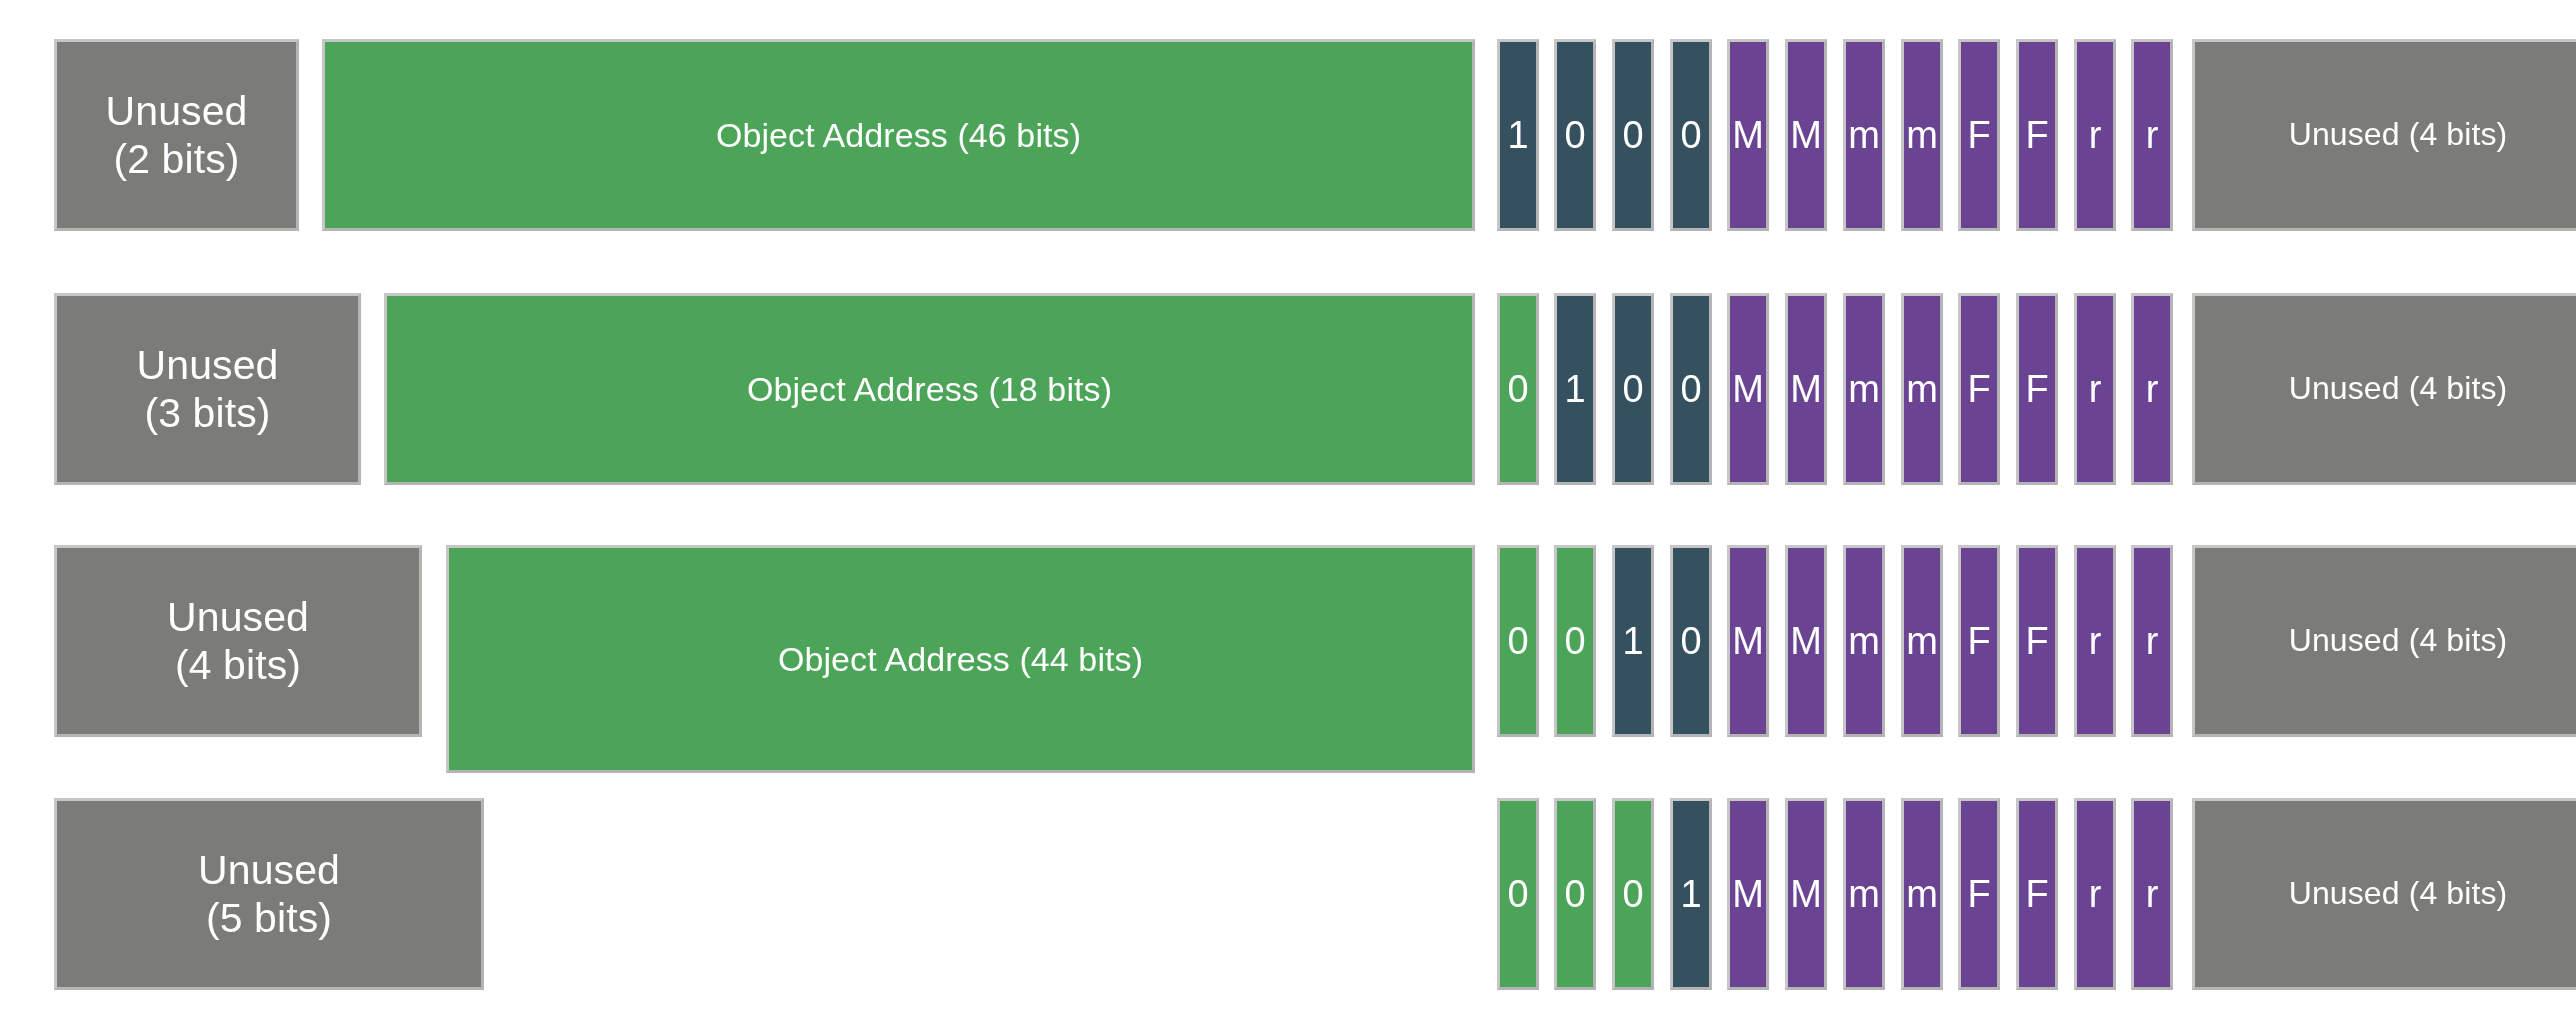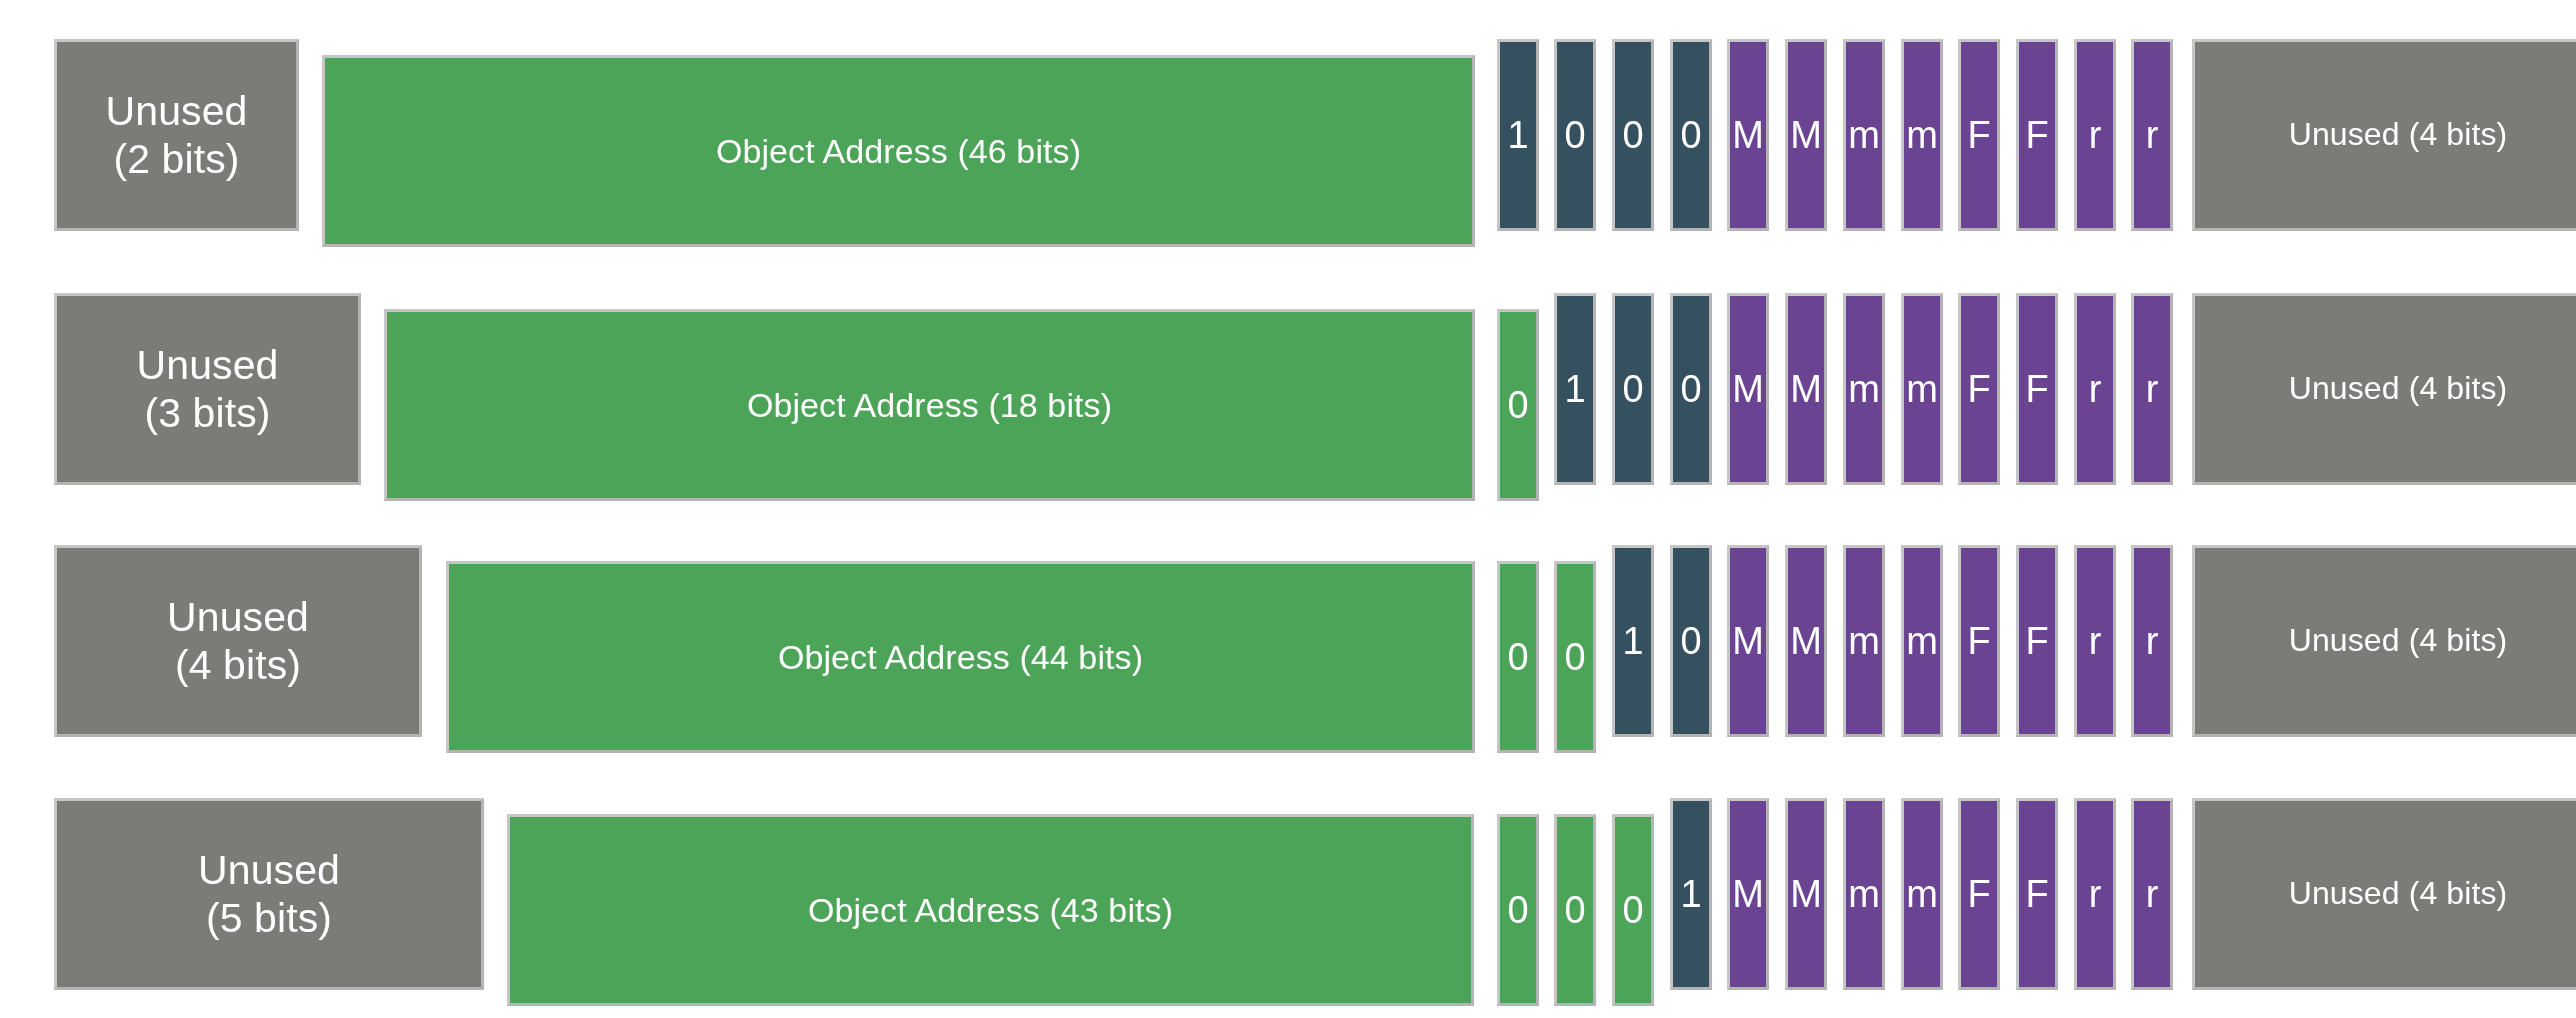--- a/index.html
+++ b/index.html
@@ -32,21 +32,21 @@
     align-items: center;
     justify-content: center;
     color: #ffffff;
     text-align: center;
     line-height: 1.18;
     white-space: pre-line;
     overflow: hidden;
   }
 
   .fill-gray   { background: #7b7b78; }
-  .fill-green  { background: #4ca458; margin-top: 16px; }
+  .fill-green  { background: #4ca458; }
   .fill-slate  { background: #35505e; }
   .fill-purple { background: #6a4392; }
 
   .label-unused-left {
     font-size: 41px;
     letter-spacing: 0.1px;
   }
   .label-unused-right {
     font-size: 32px;
     letter-spacing: 0.1px;
@@ -92,37 +92,36 @@
     <div class="cell label-bit fill-purple" style="left: 1785px; top: 293px; width: 42px; height: 192px;">M</div>
     <div class="cell label-bit fill-purple" style="left: 1843px; top: 293px; width: 42px; height: 192px;">m</div>
     <div class="cell label-bit fill-purple" style="left: 1901px; top: 293px; width: 42px; height: 192px;">m</div>
     <div class="cell label-bit fill-purple" style="left: 1958px; top: 293px; width: 42px; height: 192px;">F</div>
     <div class="cell label-bit fill-purple" style="left: 2016px; top: 293px; width: 42px; height: 192px;">F</div>
     <div class="cell label-bit fill-purple" style="left: 2074px; top: 293px; width: 42px; height: 192px;">r</div>
     <div class="cell label-bit fill-purple" style="left: 2131px; top: 293px; width: 42px; height: 192px;">r</div>
     <div class="cell fill-gray label-unused-right" style="left: 2192px; top: 293px; width: 412px; height: 192px;">Unused (4 bits)</div>
     <div class="cell fill-gray label-unused-left" style="left: 54px; top: 545px; width: 368px; height: 192px;">Unused
 (4 bits)</div>
-    <div class="cell fill-green label-address" style="left: 446px; top: 545px; width: 1029px; height: 192px;">Object Address (44 bits)</div>
+    <div class="cell fill-green label-address" style="left: 446px; top: 545px; width: 1029px; height: 228px;">Object Address (44 bits)</div>
     <div class="cell label-bit fill-green" style="left: 1497px; top: 545px; width: 42px; height: 192px;">0</div>
     <div class="cell label-bit fill-green" style="left: 1554px; top: 545px; width: 42px; height: 192px;">0</div>
     <div class="cell label-bit fill-slate" style="left: 1612px; top: 545px; width: 42px; height: 192px;">1</div>
     <div class="cell label-bit fill-slate" style="left: 1670px; top: 545px; width: 42px; height: 192px;">0</div>
     <div class="cell label-bit fill-purple" style="left: 1727px; top: 545px; width: 42px; height: 192px;">M</div>
     <div class="cell label-bit fill-purple" style="left: 1785px; top: 545px; width: 42px; height: 192px;">M</div>
     <div class="cell label-bit fill-purple" style="left: 1843px; top: 545px; width: 42px; height: 192px;">m</div>
     <div class="cell label-bit fill-purple" style="left: 1901px; top: 545px; width: 42px; height: 192px;">m</div>
     <div class="cell label-bit fill-purple" style="left: 1958px; top: 545px; width: 42px; height: 192px;">F</div>
     <div class="cell label-bit fill-purple" style="left: 2016px; top: 545px; width: 42px; height: 192px;">F</div>
     <div class="cell label-bit fill-purple" style="left: 2074px; top: 545px; width: 42px; height: 192px;">r</div>
     <div class="cell label-bit fill-purple" style="left: 2131px; top: 545px; width: 42px; height: 192px;">r</div>
     <div class="cell fill-gray label-unused-right" style="left: 2192px; top: 545px; width: 412px; height: 192px;">Unused (4 bits)</div>
     <div class="cell fill-gray label-unused-left" style="left: 54px; top: 798px; width: 430px; height: 192px;">Unused
 (5 bits)</div>
-    <div class="cell fill-green label-address" style="left: 507px; top: 798px; width: 967px; height: 192px;">Object Address (43 bits)</div>
     <div class="cell label-bit fill-green" style="left: 1497px; top: 798px; width: 42px; height: 192px;">0</div>
     <div class="cell label-bit fill-green" style="left: 1554px; top: 798px; width: 42px; height: 192px;">0</div>
     <div class="cell label-bit fill-green" style="left: 1612px; top: 798px; width: 42px; height: 192px;">0</div>
     <div class="cell label-bit fill-slate" style="left: 1670px; top: 798px; width: 42px; height: 192px;">1</div>
     <div class="cell label-bit fill-purple" style="left: 1727px; top: 798px; width: 42px; height: 192px;">M</div>
     <div class="cell label-bit fill-purple" style="left: 1785px; top: 798px; width: 42px; height: 192px;">M</div>
     <div class="cell label-bit fill-purple" style="left: 1843px; top: 798px; width: 42px; height: 192px;">m</div>
     <div class="cell label-bit fill-purple" style="left: 1901px; top: 798px; width: 42px; height: 192px;">m</div>
     <div class="cell label-bit fill-purple" style="left: 1958px; top: 798px; width: 42px; height: 192px;">F</div>
     <div class="cell label-bit fill-purple" style="left: 2016px; top: 798px; width: 42px; height: 192px;">F</div>

